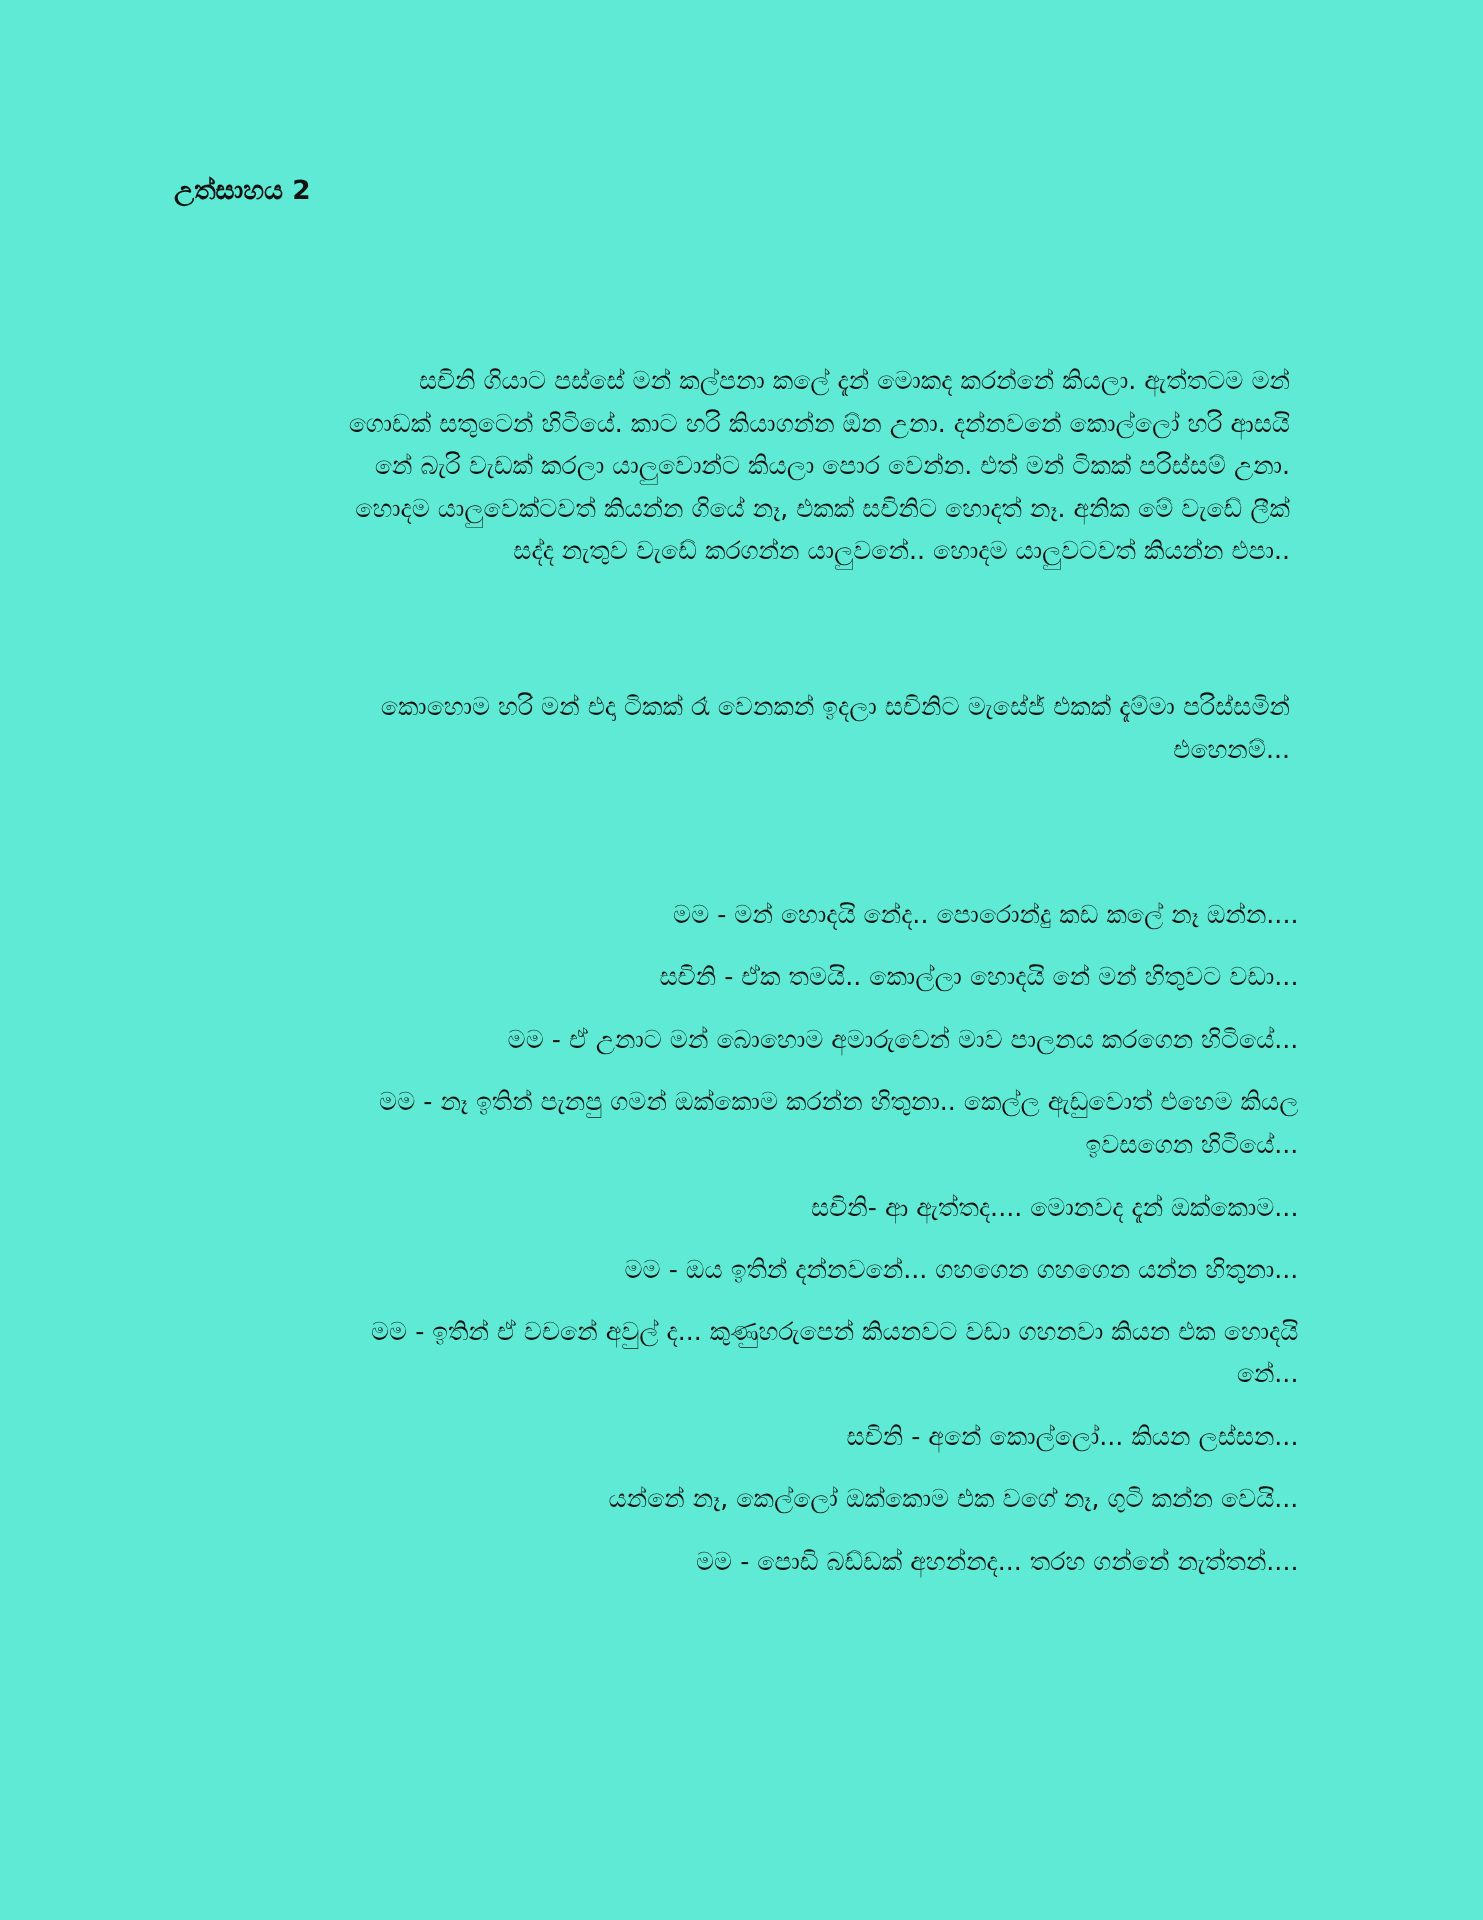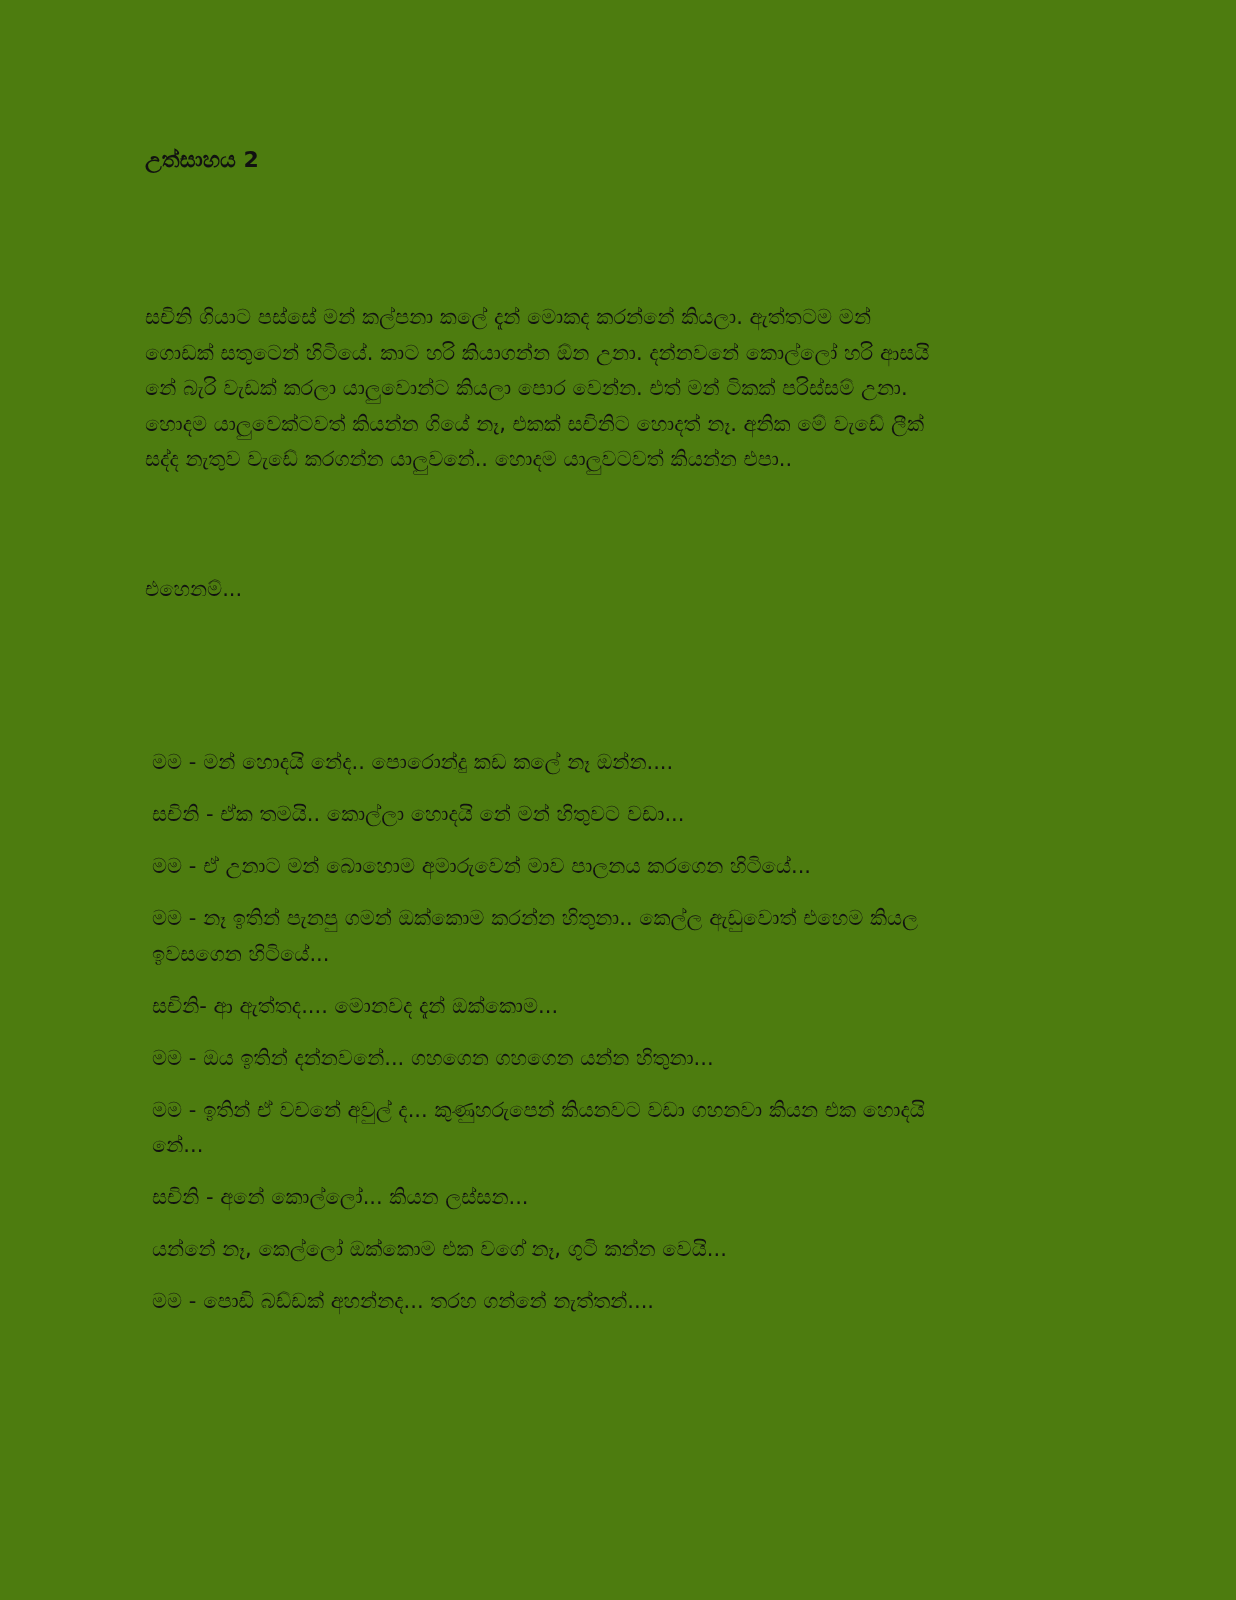--- a/index.html
+++ b/index.html
@@ -13,21 +13,21 @@
       position: relative;
       overflow: hidden;
       font-family: "DejaVu Sans", "Liberation Sans", sans-serif;
       color: #111111;
     }
     .page {
       position: absolute;
       left: 0; top: 0;
       width: 1236px;
       height: 1600px;
-      background: #4d7c0f;
+      background: #5eead4;
     }
     .title {
       position: absolute;
       left: 145px;
       top: 140px;
       font-size: 22px;
       font-weight: bold;
       line-height: 40px;
       margin: 0;
     }
@@ -48,38 +48,39 @@
       width: 930px;
       margin: 0;
       padding: 0;
       list-style: none;
     }
     .dialogue li {
       font-size: 21px;
       line-height: 35.5px;
       margin: 0 0 16.5px 0;
     }
-    .line { display: block; }
+    .line { display: block; text-align: right; }
   </style>
 </head>
 <body>
 
 <div class="page">
 
   <h1 class="title">උත්සාහය 2</h1>
 
   <p class="para para1">
     <span class="line">සචිනි ගියාට පස්සේ මන් කල්පනා කලේ දැන් මොකද කරන්නේ කියලා. ඇත්තටම මන්</span>
     <span class="line">ගොඩක් සතුටෙන් හිටියේ. කාට හරි කියාගන්න ඕන උනා. දන්නවනේ කොල්ලෝ හරි ආසයි</span>
     <span class="line">නේ බැරි වැඩක් කරලා යාලුවොන්ට කියලා පොර වෙන්න. එත් මන් ටිකක් පරිස්සම් උනා.</span>
     <span class="line">හොදම යාලුවෙක්ටවත් කියන්න ගියේ නෑ, එකක් සචිනිට හොදත් නෑ. අනික මේ වැඩේ ලීක්</span>
     <span class="line">සද්ද නැතුව වැඩේ කරගන්න යාලුවනේ.. හොදම යාලුවටවත් කියන්න එපා..</span>
   </p>
 
   <p class="para para2">
+    <span class="line">කොහොම හරි මන් එදා ටිකක් රෑ වෙනකන් ඉදලා සචිනිට මැසේජ් එකක් දැම්මා පරිස්සමින්</span>
     <span class="line">එහෙනම්...</span>
   </p>
 
   <ul class="dialogue">
     <li>
       <span class="line">මම -  මන් හොදයි නේද.. පොරොන්දු කඩ කලේ නෑ ඔන්න....</span>
     </li>
     <li>
       <span class="line">සචිනි - ඒක තමයි.. කොල්ලා හොදයි නේ මන් හිතුවට වඩා...</span>
     </li>

